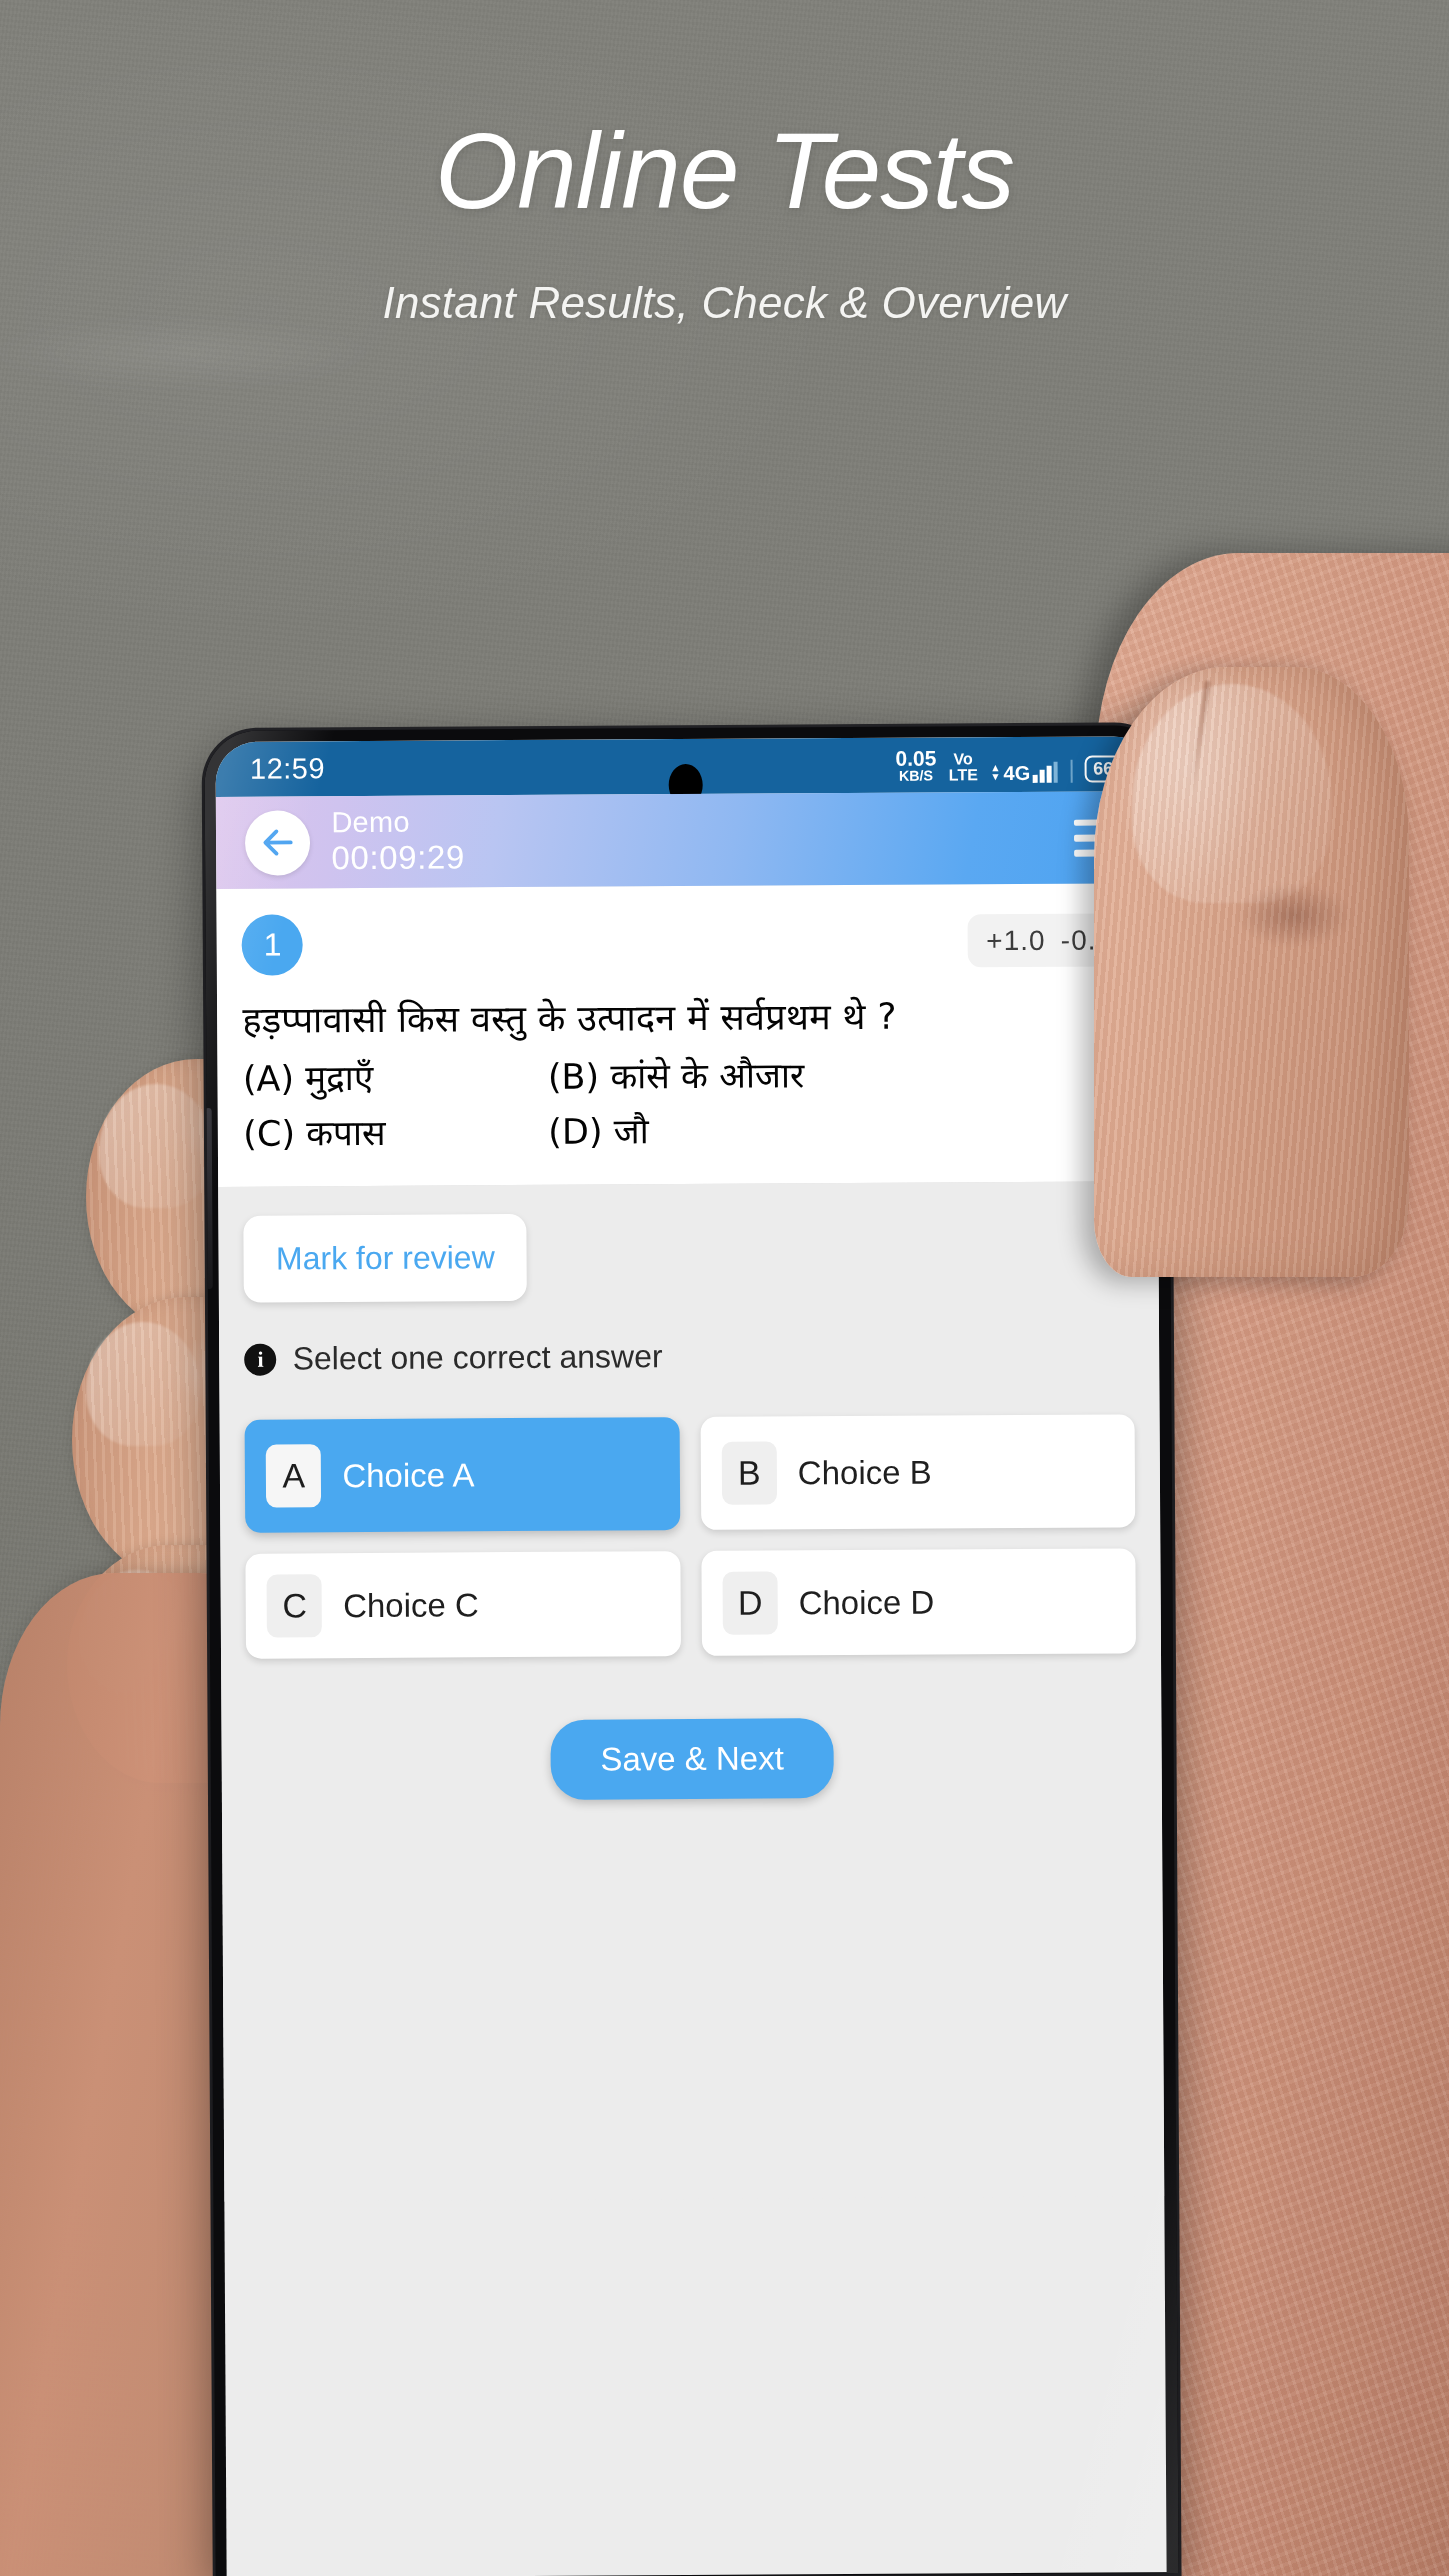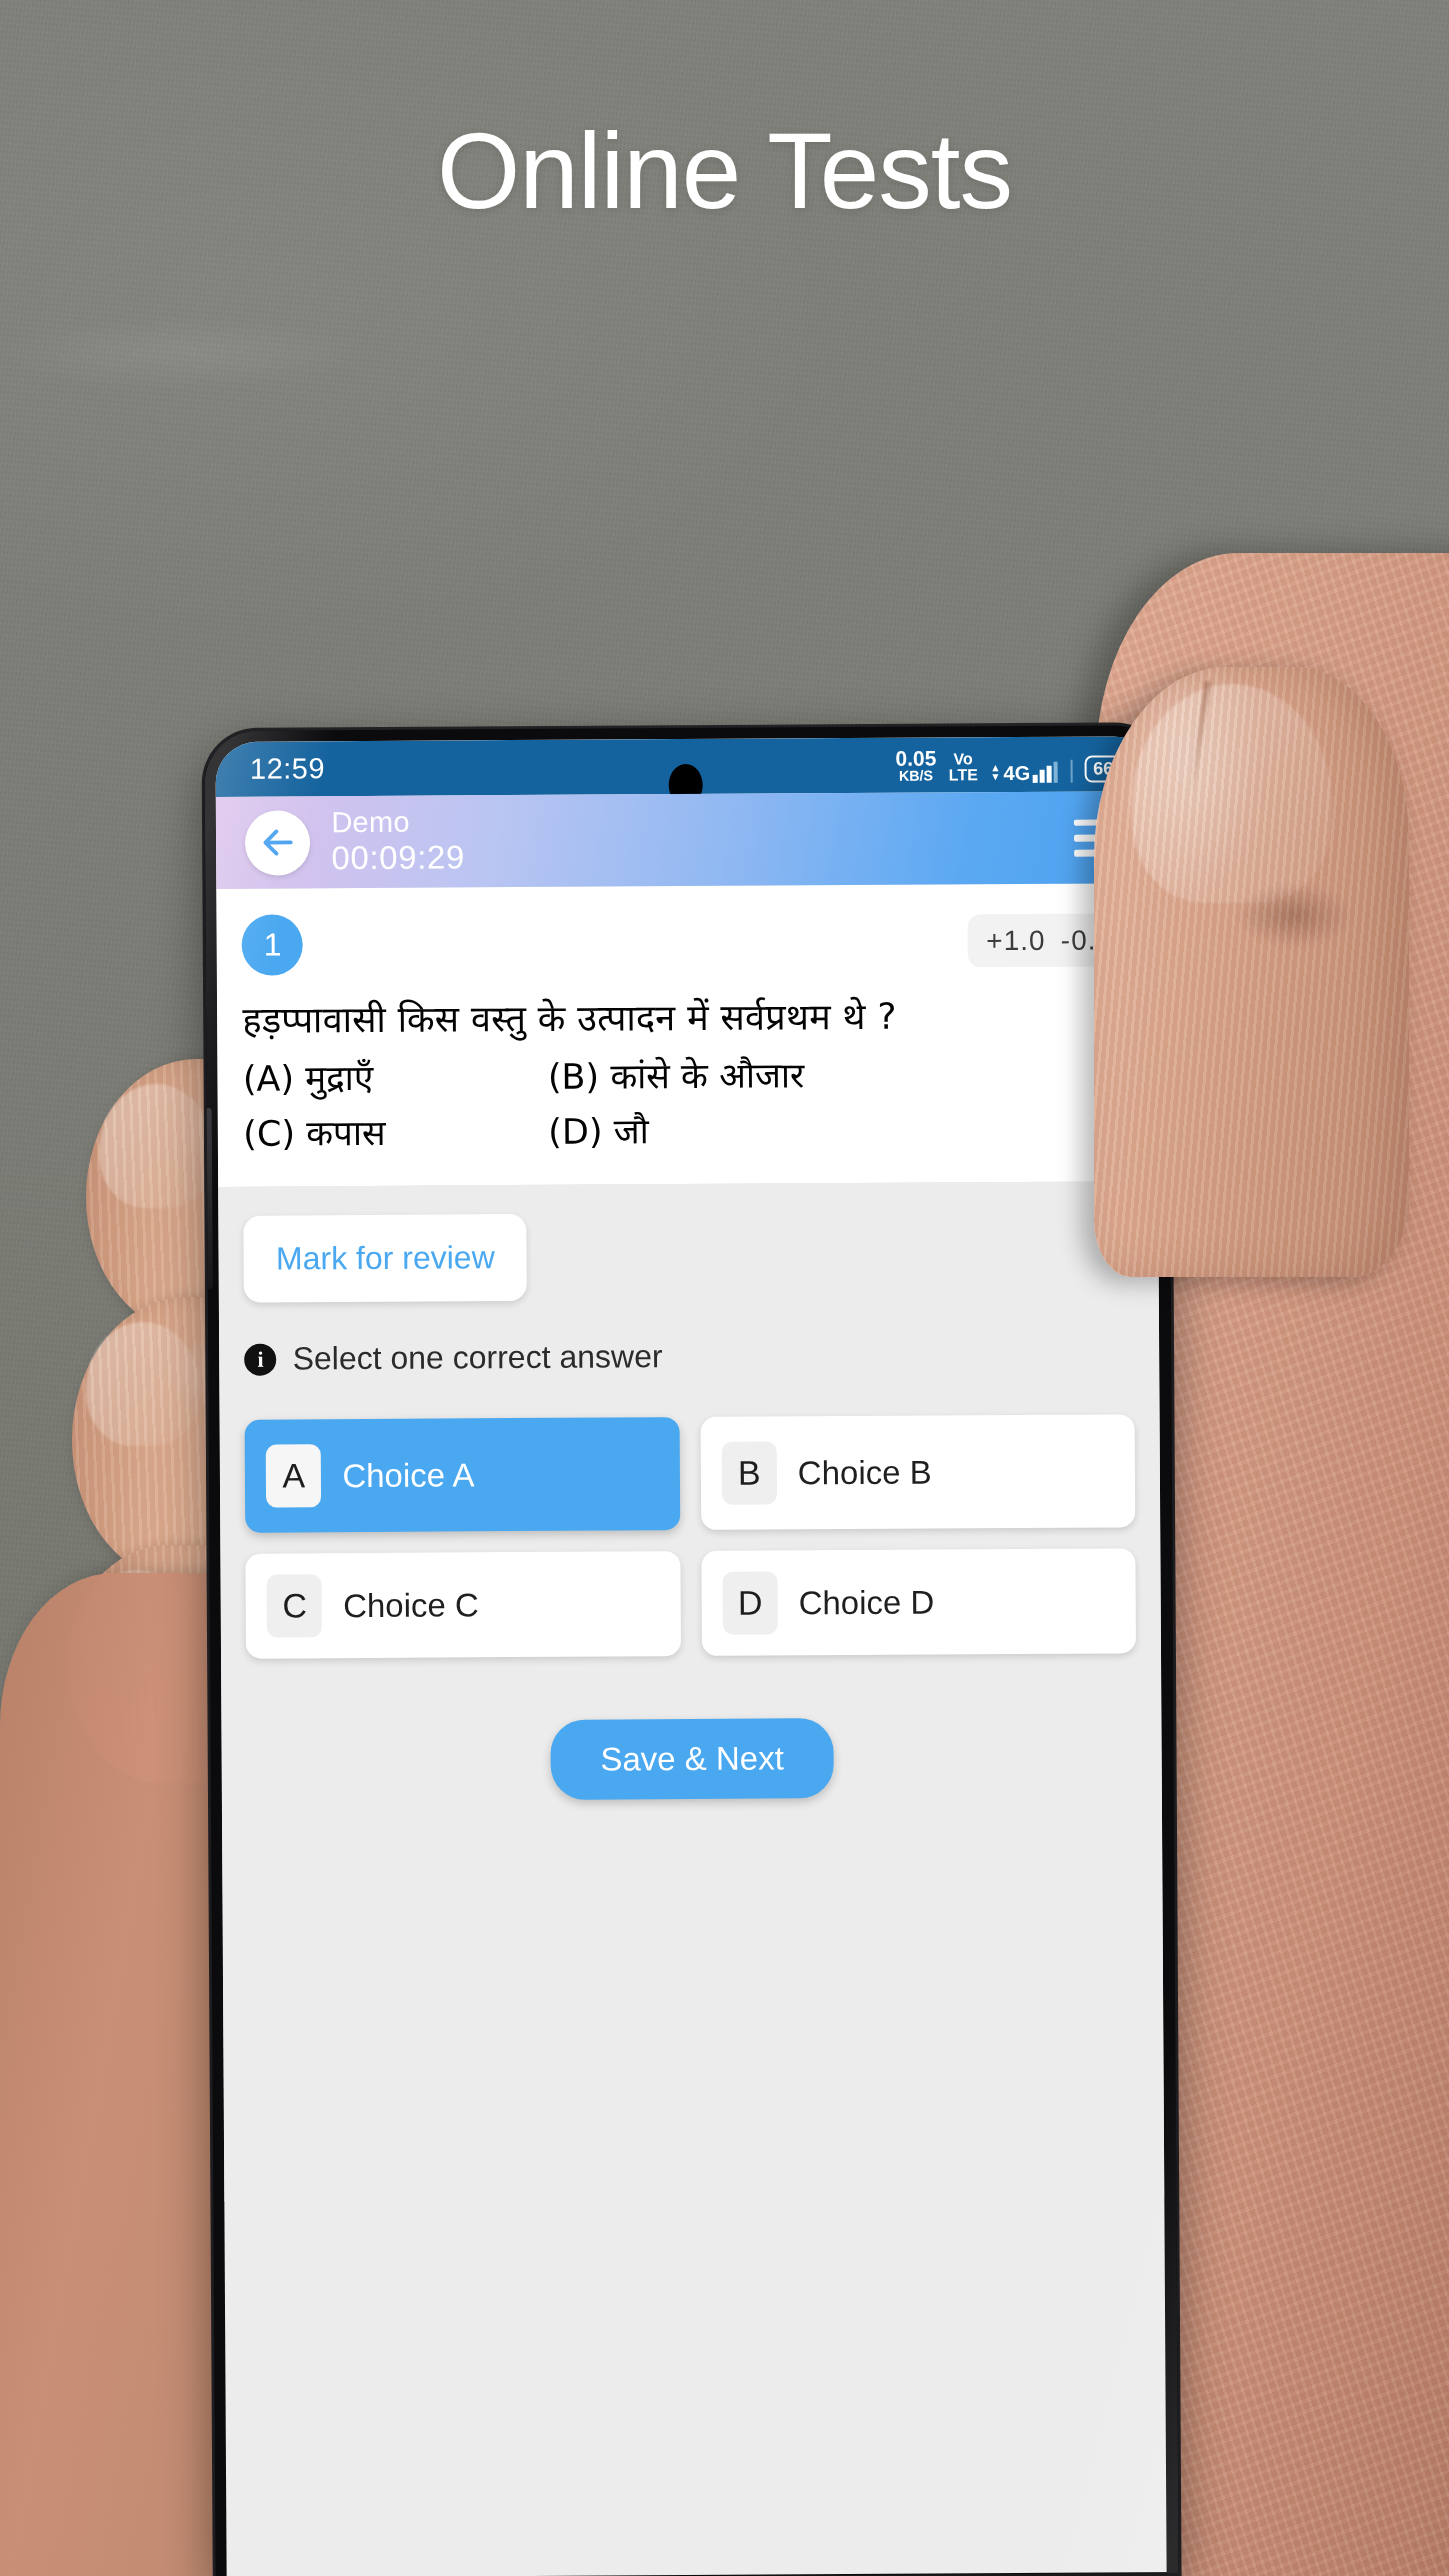--- a/index.html
+++ b/index.html
@@ -26,21 +26,21 @@
       repeating-linear-gradient(5deg, rgba(255,255,255,.016) 0 2.9px, rgba(0,0,0,.012) 2.9px 5.7px);
     opacity:.85;
   }
   #wall-smudge {
     position:absolute; left:-19px; top:315px; width:400px; height:76px;
     background:radial-gradient(ellipse at 50% 50%, rgba(255,255,255,.07), rgba(255,255,255,0) 72%);
     filter:blur(6.7px);
   }
 
   
-  #headline-wrap { position:absolute; top:118px; left:0; width:1449px; text-align:center; }
+  #headline-wrap { position:absolute; top:118px; left:0; width:1449px; text-align:center;font-style:italic; }
   #headline {
     font-size:107px; line-height:1.0; color:#ffffff; font-weight:400;
     letter-spacing:-1px;
     text-shadow:0 1.9px 9.5px rgba(0,0,0,.13);
   }
   #subheadline {
     margin-top:53px;
     font-size:44px; line-height:1.15; color:#f4f4f2; font-weight:400;
     letter-spacing:0.2px;
     text-shadow:0 1px 5.7px rgba(0,0,0,.13);
@@ -274,20 +274,21 @@
 </head>
 <body>
 
 <div id="wall">
   <div id="wall-texture"></div>
   <div id="wall-smudge"></div>
 </div>
 
 <div id="headline-wrap">
   <div id="headline">Online Tests</div>
+  <div id="subheadline">Instant Results, Check &amp; Overview</div>
 </div>
 
 <div class="hand" id="palm-right">
   <div id="palm-right-lines"></div>
 </div>
 <div class="hand" id="fingers-left">
   <div class="finger" id="finger-1">
     <div class="nail"></div>
     <div class="finger-lines"></div>
   </div>

